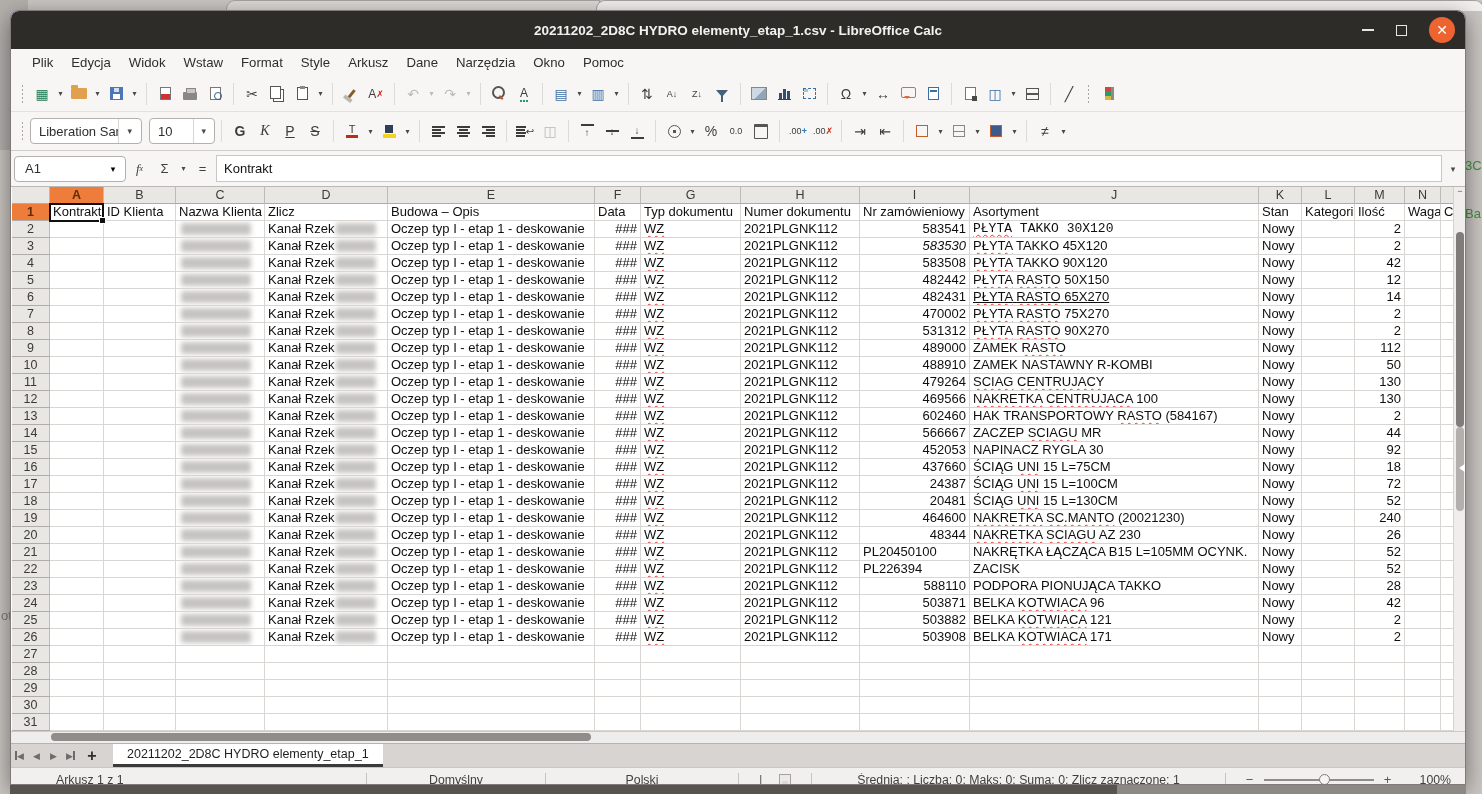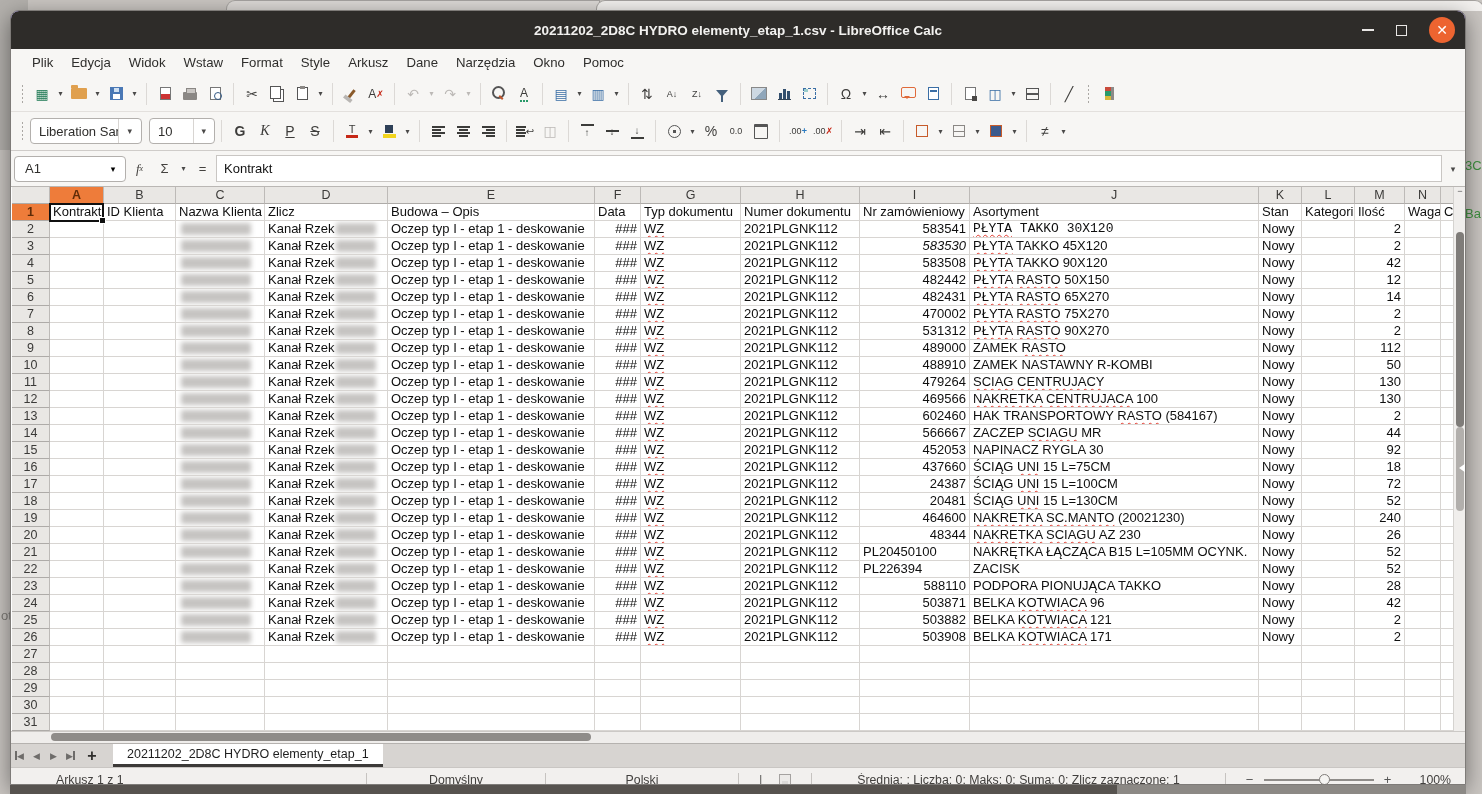--- a/index.html
+++ b/index.html
@@ -503,21 +503,21 @@
             <div class="rowh" style="width: 38px;">6</div>
             <div class="gc" style="width: 54px;"></div>
             <div class="gc" style="width: 72px;"></div>
             <div class="gc" style="width: 89px;"><span class="redact" style="width: 70px; height: 12px; margin-left: 2px;"></span></div>
             <div class="gc" style="width: 123px;">Kanał Rzek<span class="redact" style="width: 40px; height: 12px; margin-left: 2px;"></span></div>
             <div class="gc" style="width: 207px;">Oczep typ I - etap 1 - deskowanie</div>
             <div class="gc num" style="width: 46px;">###</div>
             <div class="gc" style="width: 100px;"><span><span class="sq">WZ</span></span></div>
             <div class="gc" style="width: 119px;">2021PLGNK112</div>
             <div class="gc num" style="width: 110px;">482431</div>
-            <div class="gc" style="width: 289px;"><span><span class="sq">PŁYTA</span> <span class="sq">RASTO</span> <span>65X270</span></span></div>
+            <div class="gc" style="width: 289px; text-decoration: underline;"><span><span class="sq">PŁYTA</span> <span class="sq">RASTO</span> <span>65X270</span></span></div>
             <div class="gc" style="width: 43px;">Nowy</div>
             <div class="gc" style="width: 53px;"></div>
             <div class="gc num" style="width: 50px;">14</div>
             <div class="gc" style="width: 36px;"></div>
             <div class="gc" style="width: 14px;"></div>
           </div>
           <div class="grow">
             <div class="rowh" style="width: 38px;">7</div>
             <div class="gc" style="width: 54px;"></div>
             <div class="gc" style="width: 72px;"></div>

